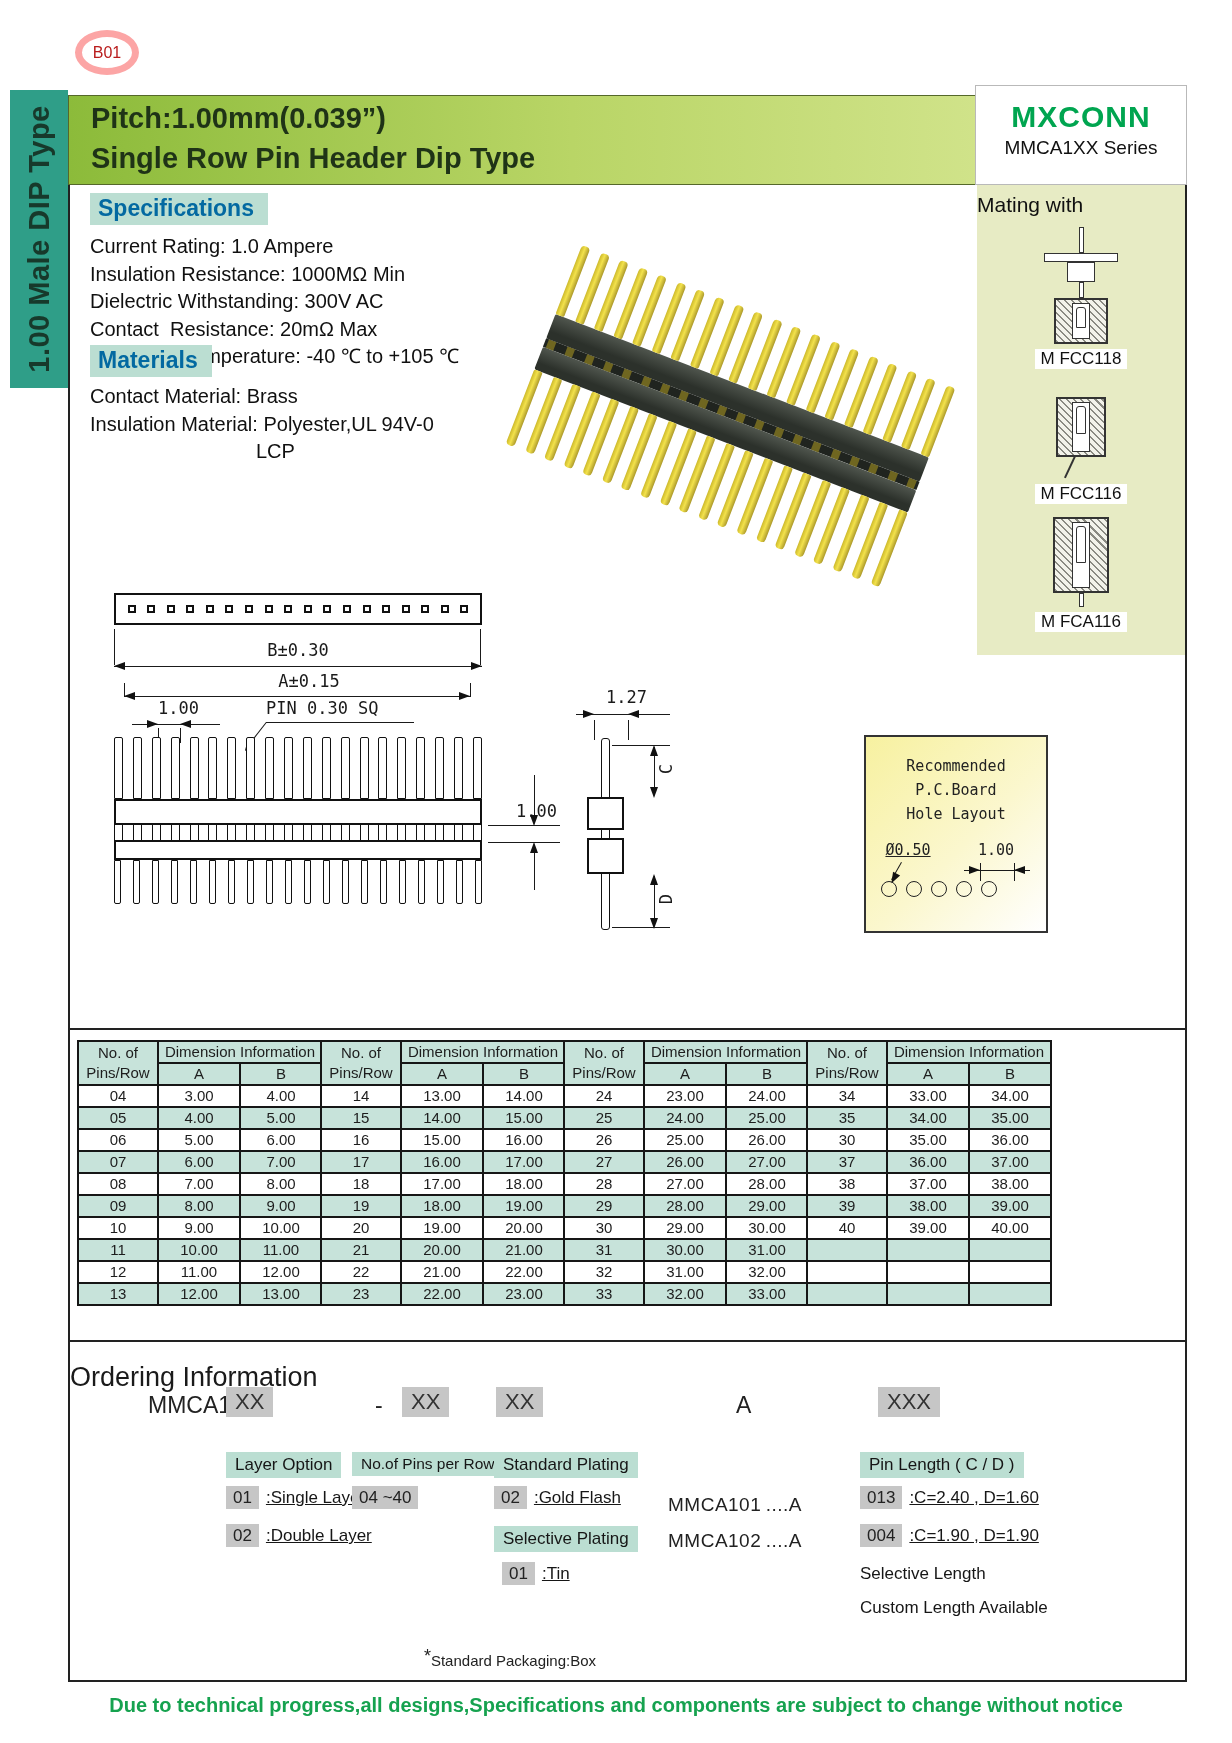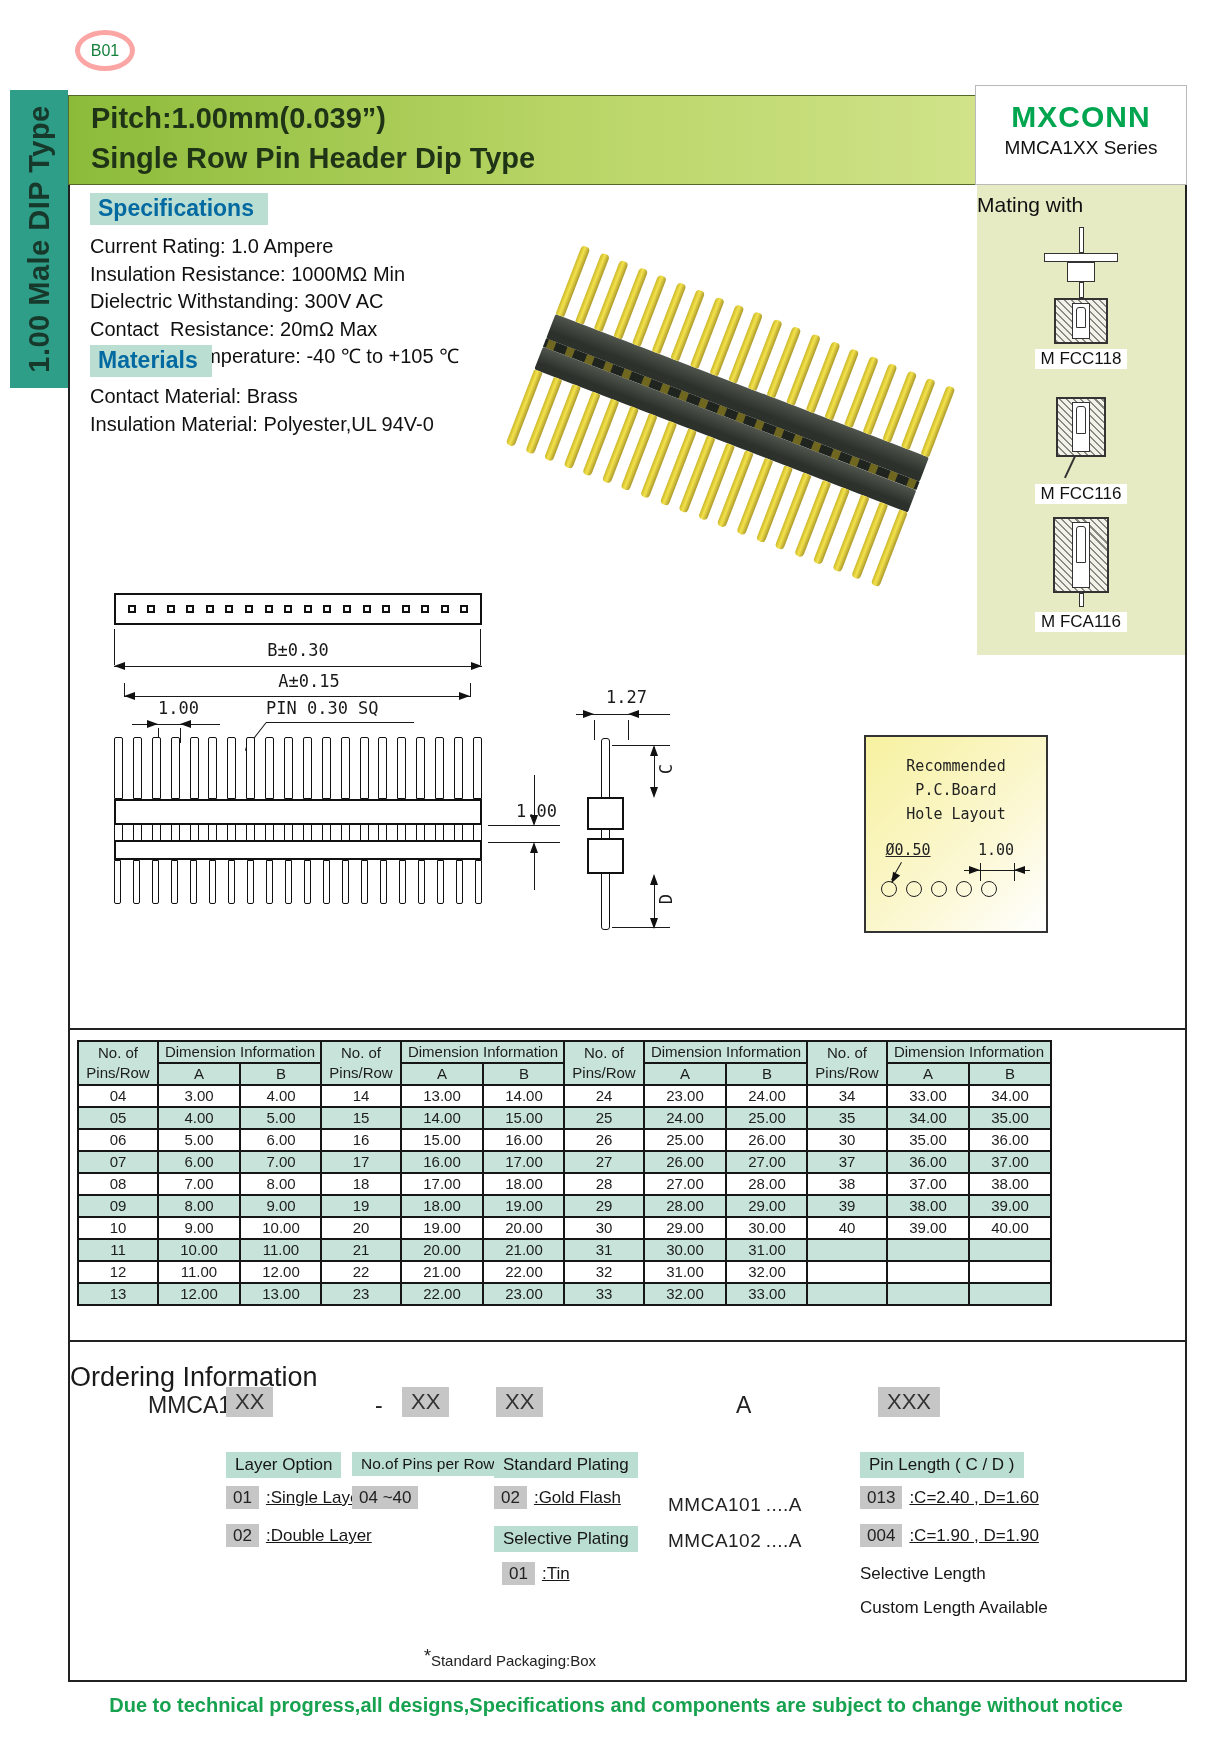--- a/index.html
+++ b/index.html
@@ -1,22 +1,22 @@
 <!DOCTYPE html>
 <html><head>
 <meta charset="utf-8">
 <style>
   html,body{margin:0;padding:0;background:#ffffff;}
   .page{position:relative;width:1232px;height:1743px;background:#fff;
         font-family:"Liberation Sans", sans-serif;overflow:hidden;}
   .abs{position:absolute;}
 
   
-  .badge{left:75px;top:30px;width:50px;height:31px;border:5px solid #fca5a5;border-radius:50%;
-         display:flex;align-items:center;justify-content:center;font-size:16px;color:#15803d;}
+  .badge{left:75px;top:30px;width:50px;height:31px;border:7px solid #fca5a5;border-radius:50%;
+         display:flex;align-items:center;justify-content:center;font-size:16px;color:#b91c1c;}
   .sidebar{left:10px;top:90px;width:58px;height:298px;background:#2F9E88;}
   .sidebar span{position:absolute;left:50%;top:50%;transform:translate(-50%,-50%) rotate(-90deg);
          white-space:nowrap;font-size:29px;font-weight:600;color:#17392B;letter-spacing:.5px;}
 
   
   .banner{left:68px;top:95px;width:1119px;height:90px;box-sizing:border-box;
           background:linear-gradient(90deg,#8CBB3A 0%,#B9D566 45%,#DCEA9C 100%);
           border:1px solid #55682a;}
   .banner-t1{position:absolute;left:22px;top:6px;font-size:29px;font-weight:700;color:#1F3317;text-align:center;}
   .banner-t2{position:absolute;left:22px;top:46px;font-size:29px;font-weight:700;color:#1F3317;}
@@ -158,20 +158,21 @@
       <div class="spec-line">Contact  Resistance: 20mΩ Max</div>
       <div class="spec-line">Operating Temperature: -40 ℃ to +105 ℃</div>
     </div>
 
     <div class="abs" style="left:20px;top:160px;">
       <span class="h-label">Materials</span>
     </div>
     <div class="abs" style="left:20px;top:198px;">
       <div class="spec-line">Contact Material: Brass</div>
       <div class="spec-line">Insulation Material: Polyester,UL 94V-0</div>
+      <div class="spec-line lcp">LCP</div>
     </div>
 
     <div class="abs product">
       <div class="assembly">
         <div class="prow top" id="p-top">
             <div></div>
             <div></div>
             <div></div>
             <div></div>
             <div></div>

